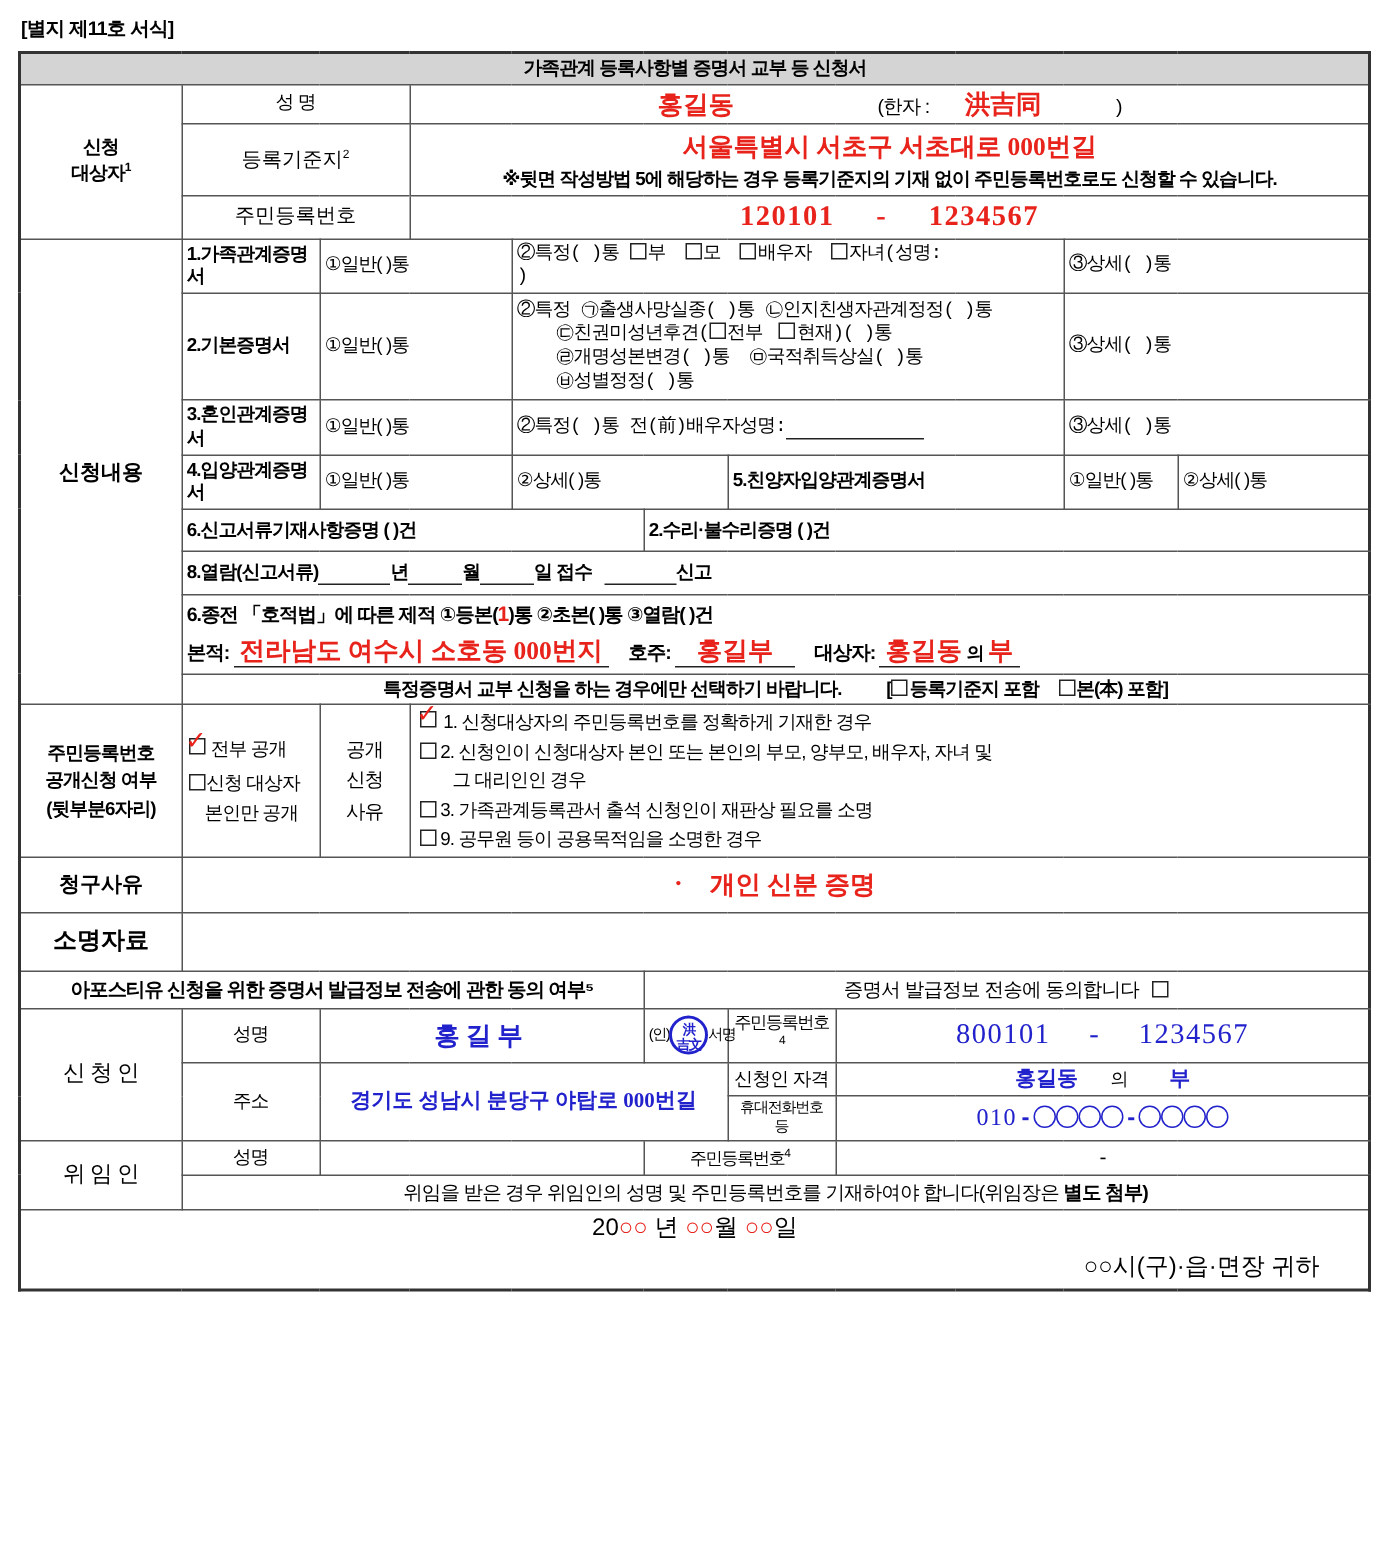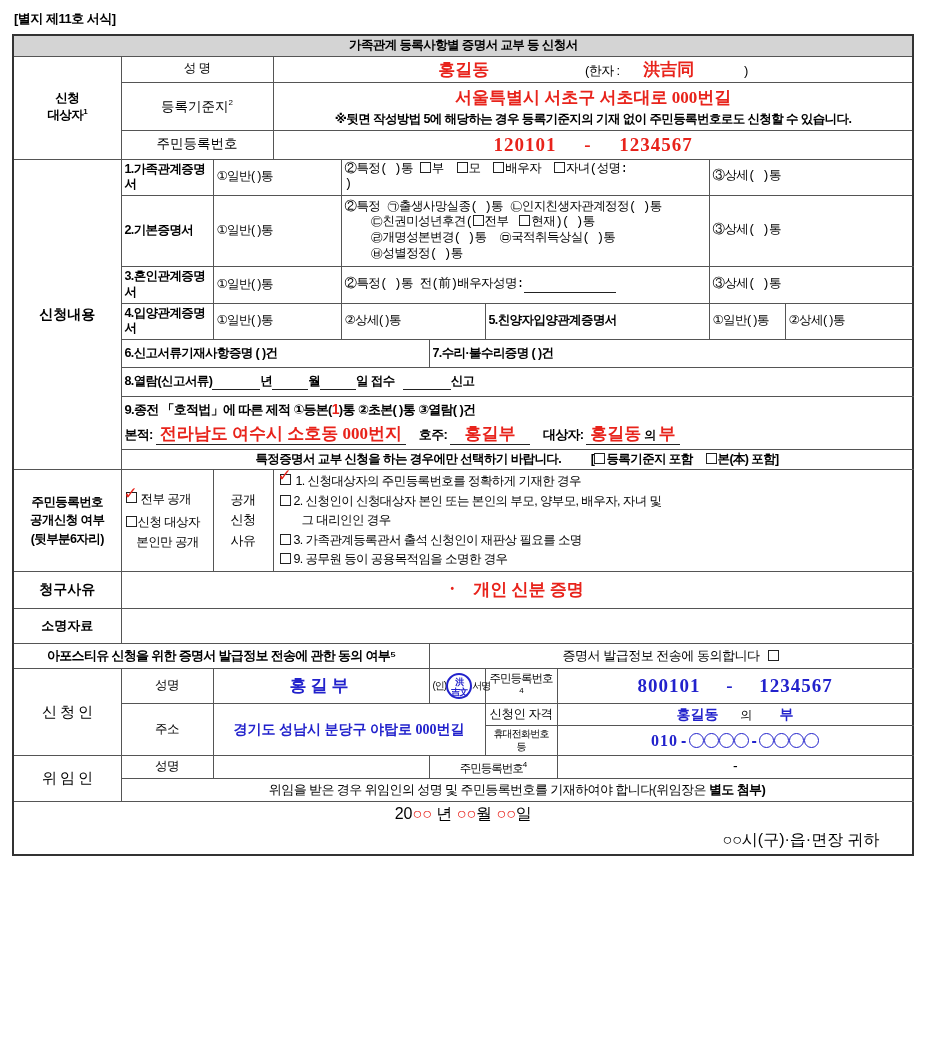--- a/index.html
+++ b/index.html
@@ -37,21 +37,21 @@
   .lbl{text-align:center;font-weight:bold;font-size:13.5px;letter-spacing:-0.5px;}
   .lbl-sp{text-align:center;font-weight:normal;font-size:13.5px;letter-spacing:3px;}
   .ctr{text-align:center;}
   .mid{text-align:center;font-size:13px;letter-spacing:2px;}
   .red{color:#e8231b;font-weight:bold;}
   .blue{color:#2222cc;font-weight:bold;}
   .hand{font-family:"Liberation Serif","DejaVu Serif",serif;font-weight:bold;letter-spacing:0px;}
   .big-red{color:#e8231b;font-weight:bold;font-size:17px;letter-spacing:0px;}
   .big-blue{color:#2222cc;font-weight:bold;font-size:17px;letter-spacing:0px;}
   .num-red{color:#e8231b;font-weight:bold;font-size:19px;font-family:"Liberation Serif",serif;letter-spacing:1px;}
-  .num-blue{color:#2222cc;font-weight:bold;font-size:19px;font-family:"Liberation Serif",serif;letter-spacing:1px;}
+  .num-blue{color:#2222cc;font-weight:normal;font-size:19px;font-family:"Liberation Serif",serif;letter-spacing:1px;}
 
   .tiny{font-size:9.5px;font-weight:bold;letter-spacing:-0.9px;text-align:center;line-height:1.2;}
   .note-row{text-align:center;font-size:11.5px;font-weight:bold;letter-spacing:-0.8px;}
 
   .cb{display:inline-block;width:9px;height:9px;border:1.2px solid #222;margin:0 1px -1px 0;vertical-align:baseline;background:#fff;}
   .ul{display:inline-block;border-bottom:1.1px solid #222;min-width:92px;height:13px;vertical-align:bottom;}
   .ul-s{display:inline-block;border-bottom:1.1px solid #222;min-width:48px;height:13px;vertical-align:bottom;}
   .ul-xs{display:inline-block;border-bottom:1.1px solid #222;min-width:36px;height:13px;vertical-align:bottom;}
   .uline-red{border-bottom:1.4px solid #222;display:inline-block;padding:0 4px;}
 
@@ -200,33 +200,33 @@
       <td class="left-strong cell-pad">4.입양관계증명서</td>
       <td colspan="2" class="row-sub cell-pad">①일반(   )통</td>
       <td colspan="2" class="row-sub nb-l">②상세(   )통</td>
       <td colspan="3" class="left-strong cell-pad">5.친양자입양관계증명서</td>
       <td class="row-sub cell-pad">①일반(   )통</td>
       <td colspan="2" class="row-sub nb-l">②상세(   )통</td>
     </tr>
 
     <tr>
       <td colspan="4" class="left-strong cell-pad" style="padding-top:6px;padding-bottom:6px">6.신고서류기재사항증명 (    )건</td>
-      <td colspan="6" class="left-strong cell-pad">7.수리·불수리증명 (    )건</td>
+      <td colspan="6" class="left-strong cell-pad">2.수리·불수리증명 (    )건</td>
     </tr>
 
     <tr>
       <td colspan="10" class="left-strong cell-pad" style="padding-top:6px;padding-bottom:6px">
         <span>8.열람(신고서류)</span><span class="ul-s"></span><span>년</span><span class="ul-xs"></span><span>월</span><span class="ul-xs"></span><span>일 접수</span><span class="ul-s" style="margin-left:8px"></span><span>신고</span>
       </td>
     </tr>
 
     <tr>
       <td colspan="10" class="cell-pad" style="padding-top:4px;padding-bottom:4px">
         <div class="left-strong">
-          <span>9.종전 「호적법」에 따른 제적  ①등본(</span><span class="red" style="font-size:14px">1</span><span>)통 ②초본(   )통 ③열람(   )건</span>
+          <span>6.종전 「호적법」에 따른 제적  ①등본(</span><span class="red" style="font-size:14px">1</span><span>)통 ②초본(   )통 ③열람(   )건</span>
         </div>
         <div class="left-strong" style="margin-top:4px">
           <span>본적:</span>
           <span class="big-red hand uline-red">전라남도 여수시 소호동 000번지</span>
           <span style="margin-left:10px">호주:</span>
           <span class="big-red hand uline-red" style="min-width:72px;text-align:center">홍길부</span>
           <span style="margin-left:10px">대상자:</span>
           <span class="uline-red"><span class="big-red hand">홍길동</span> <span style="font-size:12px">의</span> <span class="big-red hand">부</span></span>
         </div>
       </td>
@@ -281,21 +281,21 @@
     <tr>
       <td class="lbl" style="font-size:14px;letter-spacing:0px;padding:9px 0">청구사유</td>
       <td colspan="10" class="ctr">
         <span class="red" style="font-size:10px;vertical-align:3px">•</span>
         <span style="display:inline-block;width:14px"></span>
         <span class="big-red hand">개인 신분 증명</span>
       </td>
     </tr>
 
     <tr>
-      <td class="lbl" style="font-size:13px;letter-spacing:0px;padding:9px 0">소명자료</td>
+      <td class="lbl" style="font-size:16px;letter-spacing:0px;padding:9px 0">소명자료</td>
       <td colspan="10"></td>
     </tr>
 
     <tr>
       <td colspan="5" class="ctr" style="font-weight:bold;font-size:13px;letter-spacing:-0.7px;padding:4px 0">
         <span>아포스티유 신청을 위한 증명서 발급정보 전송에 관한 동의 여부⁵</span>
       </td>
       <td colspan="6" class="ctr" style="font-size:13px;letter-spacing:-0.5px">
         <span>증명서 발급정보 전송에 동의합니다</span>
         <span class="cb" style="margin-left:5px"></span>

